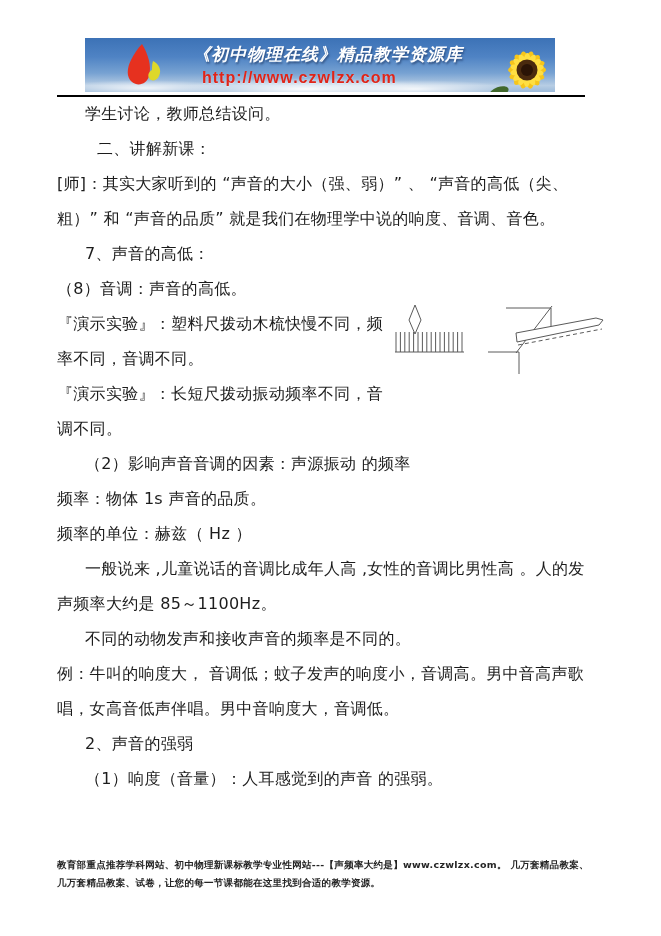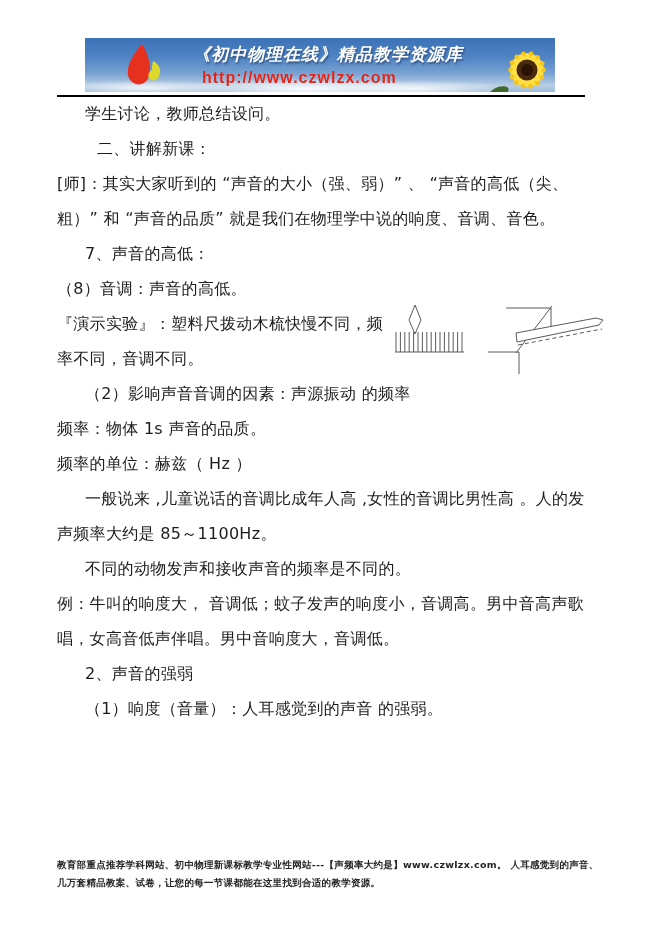--- a/index.html
+++ b/index.html
@@ -94,20 +94,21 @@
 
   <div class="header-rule"></div>
 
   <div class="content">
     <p class="ind-s">学生讨论，教师总结设问。</p>
     <p class="ind-m">二、讲解新课：</p>
     <p>[师]：其实大家听到的 “声音的大小（强、弱）” 、 “声音的高低（尖、粗）” 和 “声音的品质” 就是我们在物理学中说的响度、音调、音色。</p>
     <p class="ind-s">7、声音的高低：</p>
     <p>（8）音调：声音的高低。</p>
     <p class="narrow">『演示实验』：塑料尺拨动木梳快慢不同，频率不同，音调不同。</p>
+    <p class="narrow">『演示实验』：长短尺拨动振动频率不同，音调不同。</p>
     <p class="ind-s">（2）影响声音音调的因素：声源振动 的频率</p>
     <p>频率：物体 1s 声音的品质。</p>
     <p>频率的单位：赫兹（ Hz ）</p>
     <p class="ind-s">一般说来 ,儿童说话的音调比成年人高  ,女性的音调比男性高 。人的发 声频率大约是 85～1100Hz。</p>
     <p class="ind-s">不同的动物发声和接收声音的频率是不同的。</p>
     <p>例：牛叫的响度大， 音调低；蚊子发声的响度小，音调高。男中音高声歌唱，女高音低声伴唱。男中音响度大，音调低。</p>
     <p class="ind-s">2、声音的强弱</p>
     <p class="ind-s">（1）响度（音量）：人耳感觉到的声音 的强弱。</p>
   </div>
 
@@ -137,17 +138,17 @@
       <line x1="163" y1="16" x2="163" y2="42"></line>
       <line x1="164" y1="14" x2="128" y2="61"></line>
       <line x1="100" y1="60" x2="131" y2="60"></line>
       <line x1="131" y1="60" x2="131" y2="82"></line>
       <polygon points="128,41 208,26 215,28 211,33 129,50" fill="#ffffff"></polygon>
       <line x1="130" y1="53" x2="214" y2="37" stroke-dasharray="4 3"></line>
     </g>
   </svg>
 
   <div class="footer">
-    <div class="fline"><span>教育部重点推荐学科网站、初中物理新课标教学专业性网站---【声频率大约是】</span><span class="flink">www.czwlzx.com</span><span>。 人耳感觉到的声音、</span></div>
+    <div class="fline"><span>教育部重点推荐学科网站、初中物理新课标教学专业性网站---【声频率大约是】</span><span class="flink">www.czwlzx.com</span><span>。 几万套精品教案、</span></div>
     <div class="fline">几万套精品教案、试卷，让您的每一节课都能在这里找到合适的教学资源。</div>
   </div>
 
 </div>
 
 </body></html>

